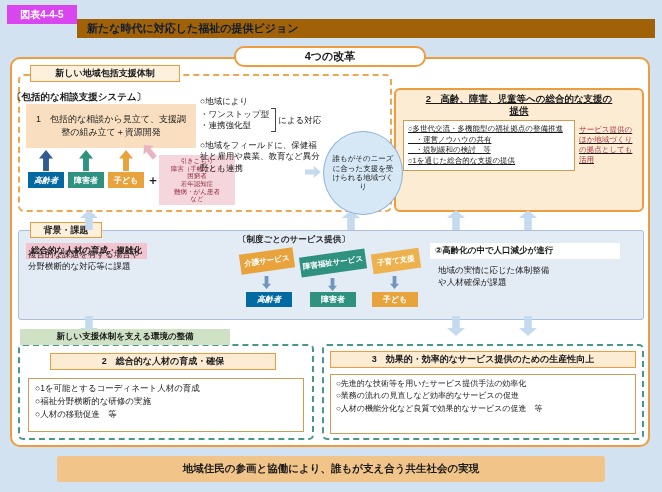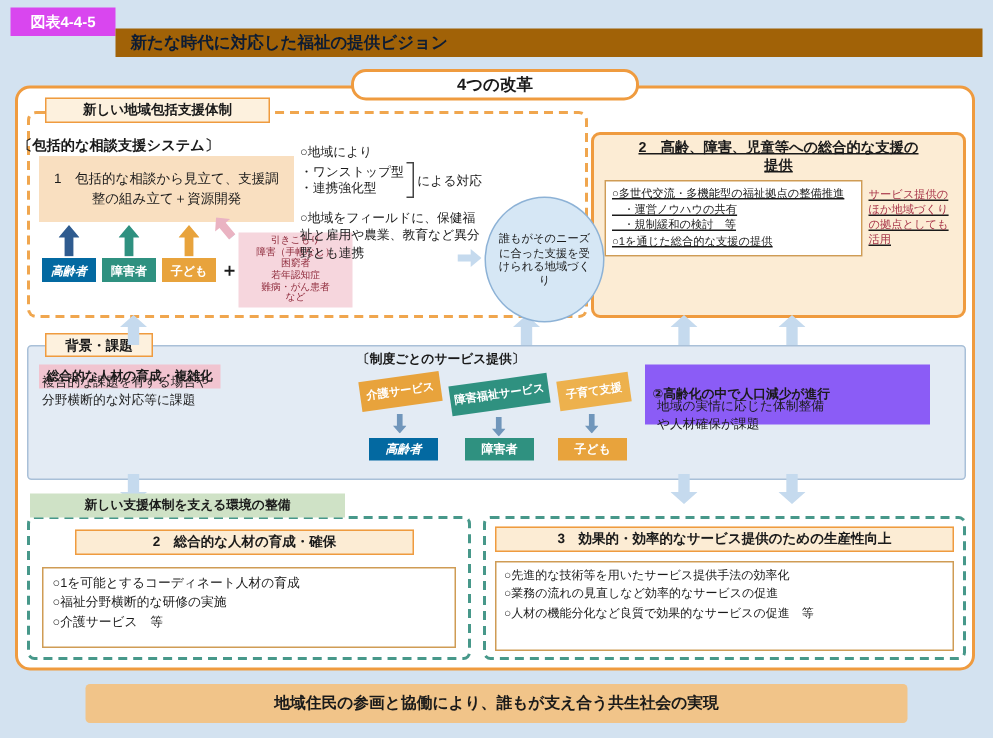--- a/index.html
+++ b/index.html
@@ -46,21 +46,21 @@
   #box2-title { text-align:center; font-weight:bold; font-size:9.5px; line-height:1.3; padding:3px 26px 2px; }
   #box2-body { display:flex; gap:4px; padding:0 5px 5px 7px; }
   #box2-items { flex:1; background:#fff; border:1px solid #cf9c55; font-size:7.5px; line-height:1.45; padding:3px 4px; }
   #box2-note { width:58px; color:#a8364a; font-size:7.5px; line-height:1.35; padding-top:5px; }
 
   
   #issue1-title { left:26px; top:243px; background:#f1c4d0; font-size:8.5px; font-weight:bold; padding:2px 5px; }
   #issue1-text { left:28px; top:248px; width:160px; font-size:8.5px; line-height:1.45; }
   #svc-label { left:238px; top:234px; font-size:8.5px; font-weight:bold; }
   .svc { position:absolute; color:#fff; font-weight:bold; font-size:7.5px; display:flex; align-items:center; justify-content:center; transform:rotate(-8deg); }
-  #issue2-title { left:430px; top:243px; width:190px; background:#8b5cf6; font-size:8.5px; font-weight:bold; padding:14px 5px; }
+  #issue2-title { left:430px; top:243px; width:190px; background:#ffffff; font-size:8.5px; font-weight:bold; padding:2px 5px; }
   #issue2-text { left:438px; top:264px; width:152px; font-size:8.5px; line-height:1.45; }
 
   
   #env-label { left:20px; top:329px; width:210px; height:16px; background:#cfe2c6; font-size:8.5px; font-weight:bold; z-index:4; }
   .tealdash { border:2px dashed #47988a; border-radius:5px; background:#fff; }
   #group4 { left:18px; top:344px; width:296px; height:96px; }
   #box4-title { left:50px; top:353px; width:226px; height:17px; background:#fcecd4; border:1.5px solid #ef9b3f; font-size:9px; font-weight:bold; }
   #box4-items { left:28px; top:378px; width:276px; height:54px; background:#fff; border:1px solid #cf9c55; font-size:8.5px; line-height:1.5; padding:3px 6px; }
   #group3 { left:322px; top:344px; width:322px; height:96px; }
   #box3-title { left:330px; top:351px; width:306px; height:17px; background:#fcecd4; border:1.5px solid #ef9b3f; font-size:9px; font-weight:bold; }
@@ -166,21 +166,21 @@
   <span class="arr down" style="left:80px; top:316px; width:18px; height:20px;"></span>
   <span class="arr down" style="left:447px; top:316px; width:18px; height:20px;"></span>
   <span class="arr down" style="left:519px; top:316px; width:18px; height:20px;"></span>
 
   <div class="abs flexc" id="env-label">新しい支援体制を支える環境の整備</div>
 
   <div class="abs tealdash" id="group4"></div>
   <div class="abs flexc" id="box4-title">2　総合的な人材の育成・確保</div>
   <div class="abs pre" id="box4-items">○1を可能とするコーディネート人材の育成
 ○福祉分野横断的な研修の実施
-○介護サービス　等</div>
+○人材の移動促進　等</div>
 
   <div class="abs tealdash" id="group3"></div>
   <div class="abs flexc" id="box3-title">3　効果的・効率的なサービス提供のための生産性向上</div>
   <div class="abs pre" id="box3-items">○先進的な技術等を用いたサービス提供手法の効率化
 ○業務の流れの見直しなど効率的なサービスの促進
 ○人材の機能分化など良質で効果的なサービスの促進　等</div>
 
   <div class="abs flexc" id="footer-bar">地域住民の参画と協働により、誰もが支え合う共生社会の実現</div>
 
 </div>

